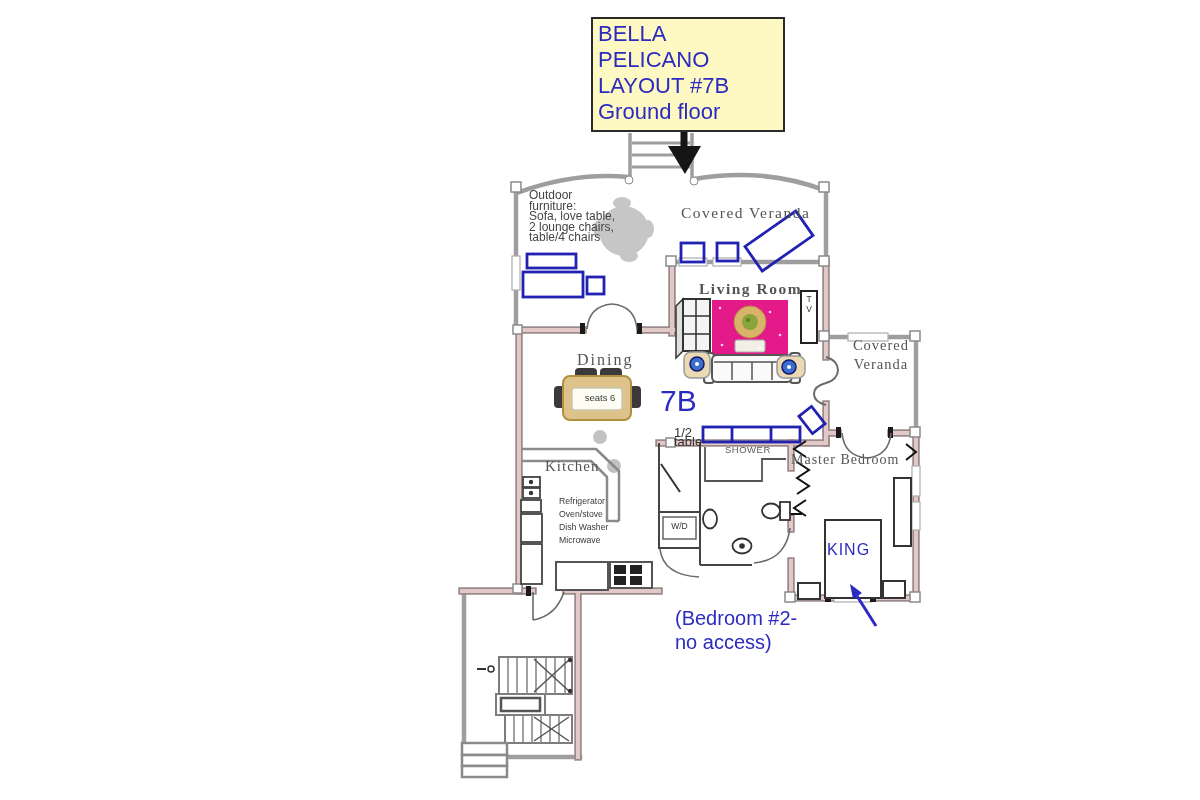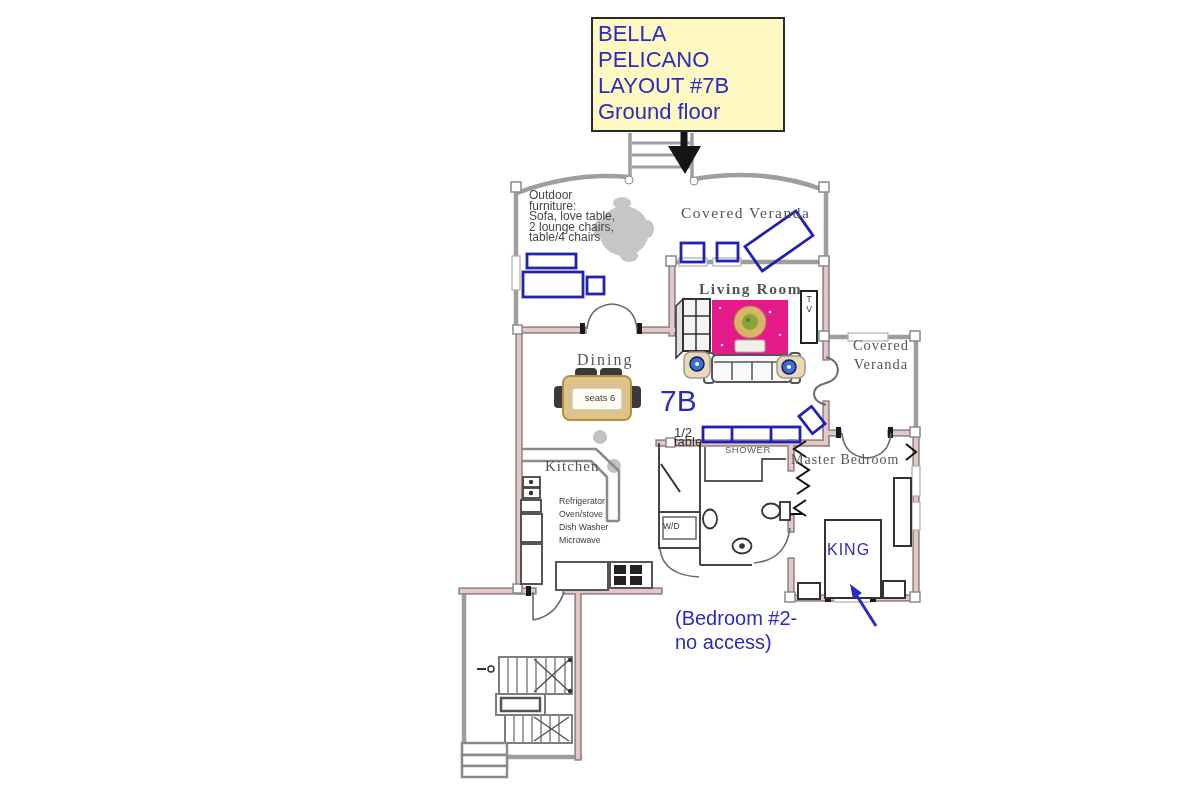--- a/index.html
+++ b/index.html
@@ -20,21 +20,21 @@
   .room-dining{left:577px;top:351px;font-size:16px;letter-spacing:2px;}
   .room-kitchen{left:545px;top:458px;font-size:15px;letter-spacing:1px;}
   .room-master{left:791px;top:452px;font-size:14px;letter-spacing:1px;}
   .unit-7b{left:660px;top:384px;font-size:30px;}
   .bedroom2{left:675px;top:606px;font-size:20px;line-height:24px;}
   .outdoor-note{left:529px;top:190px;font-size:12px;line-height:10.5px;}
   .appliances{left:559px;top:495px;font-size:8.7px;line-height:13px;color:#3a3a3a;}
   .seats{left:572px;top:392px;width:56px;text-align:center;font-size:9.5px;color:#3a3a3a;}
   .king{left:827px;top:541px;font-size:16px;letter-spacing:1px;}
   .shower{left:725px;top:444px;font-size:9.5px;letter-spacing:0.5px;color:#5a5a5a;}
-  .wd{left:663px;top:521px;width:33px;font-size:8.5px;color:#333;}
+  .wd{left:663px;top:521px;width:33px;text-align:center;font-size:8.5px;color:#333;}
   .half-bath{left:661px;top:428px;font-size:13px;line-height:9px;color:#333;padding-left:13px;}
   .tv{left:801px;top:294px;width:16px;text-align:center;font-size:8.5px;line-height:10px;color:#333;}
 </style>
 </head>
 <body>
 
 <div class="stage">
 
 <svg width="1200" height="800" viewBox="0 0 1200 800">
 

